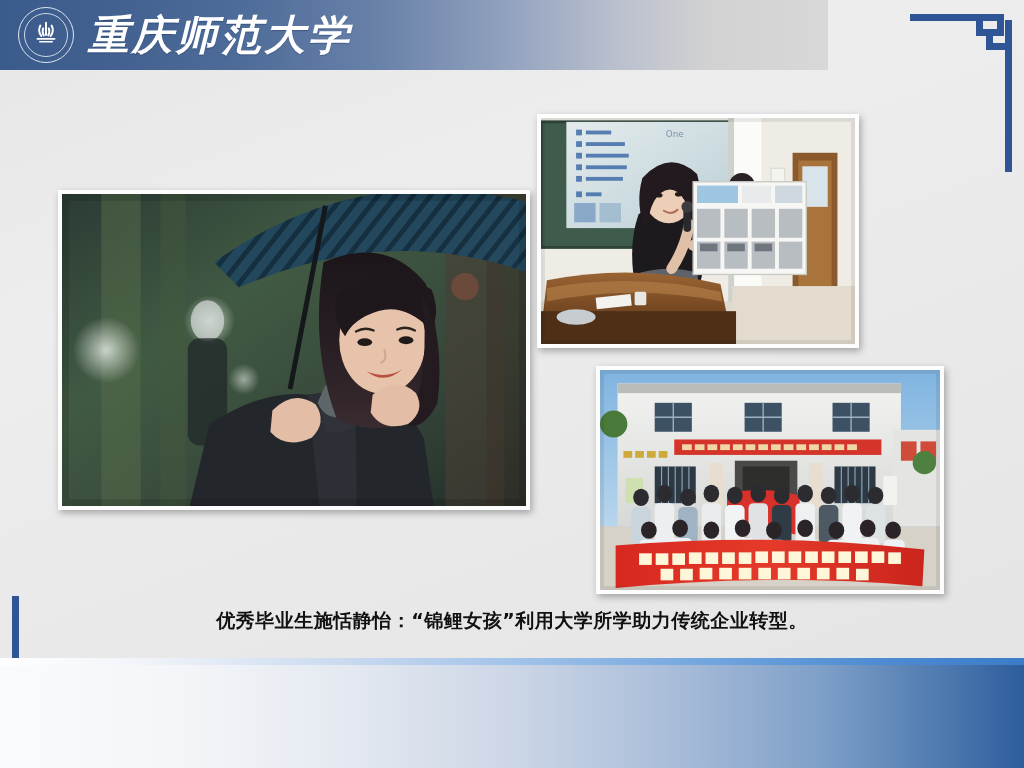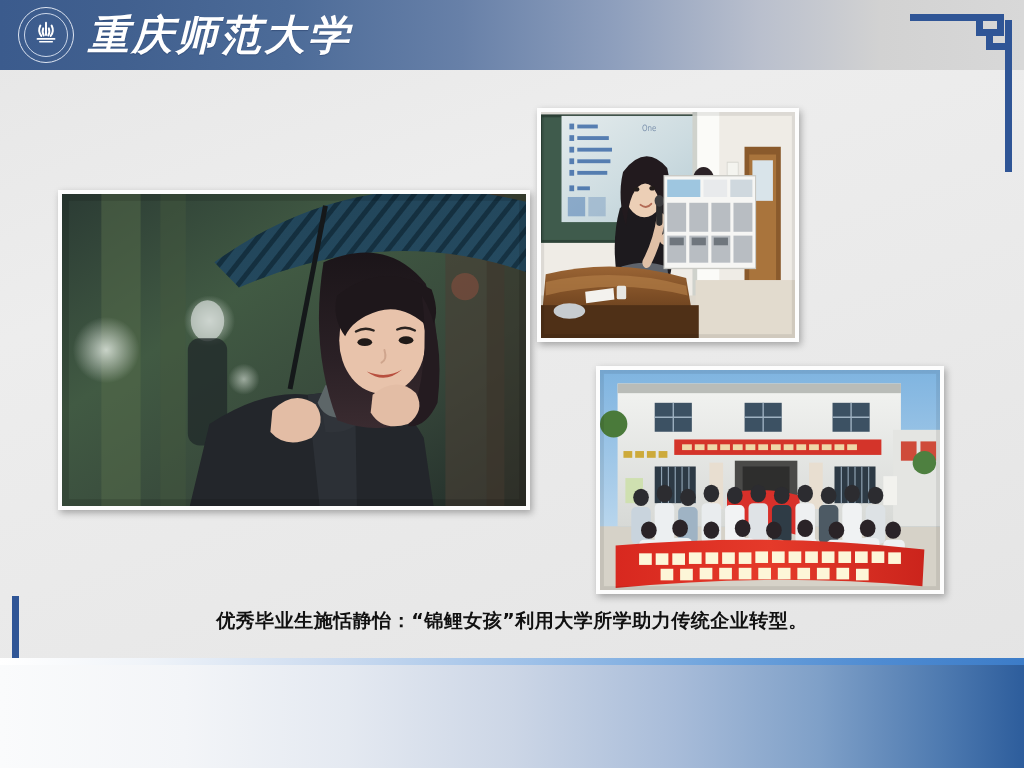--- a/index.html
+++ b/index.html
@@ -16,21 +16,21 @@
     width: 1024px;
     height: 768px;
     background: linear-gradient(160deg, #e6e6e6 0%, #ededed 30%, #e9e9e9 60%, #e3e3e3 100%);
     overflow: hidden;
   }
 
   
   #header {
     position: absolute;
     left: 0; top: 0;
-    width: 1024px; height: 70px;
+    width: 828px; height: 70px;
     background: linear-gradient(to right,
         #3b5b8d 0%,
         #41608f 12%,
         #4c6b98 28%,
         #6780a8 45%,
         #8e9fbd 60%,
         #b9bfcd 74%,
         #d2d2d2 86%,
         #d8d8d8 100%);
   }
@@ -92,21 +92,21 @@
   .photo {
     position: absolute;
     background: #888;
     border: 4px solid #fdfdfd;
     box-shadow: 2px 3px 7px rgba(0,0,0,0.30);
     overflow: hidden;
   }
   .photo svg { display: block; width: 100%; height: 100%; }
 
   #photo-graduate { left: 58px; top: 190px; width: 472px; height: 320px; }
-  #photo-presentation { left: 537px; top: 108px; width: 262px; height: 234px; }
+  #photo-presentation { left: 537px; top: 114px; width: 322px; height: 234px; }
   #photo-team { left: 596px; top: 366px; width: 348px; height: 228px; }
 
   
   #caption {
     position: absolute;
     left: 0; top: 608px;
     width: 1024px;
     text-align: center;
     font-size: 19px;
     font-weight: 700;

